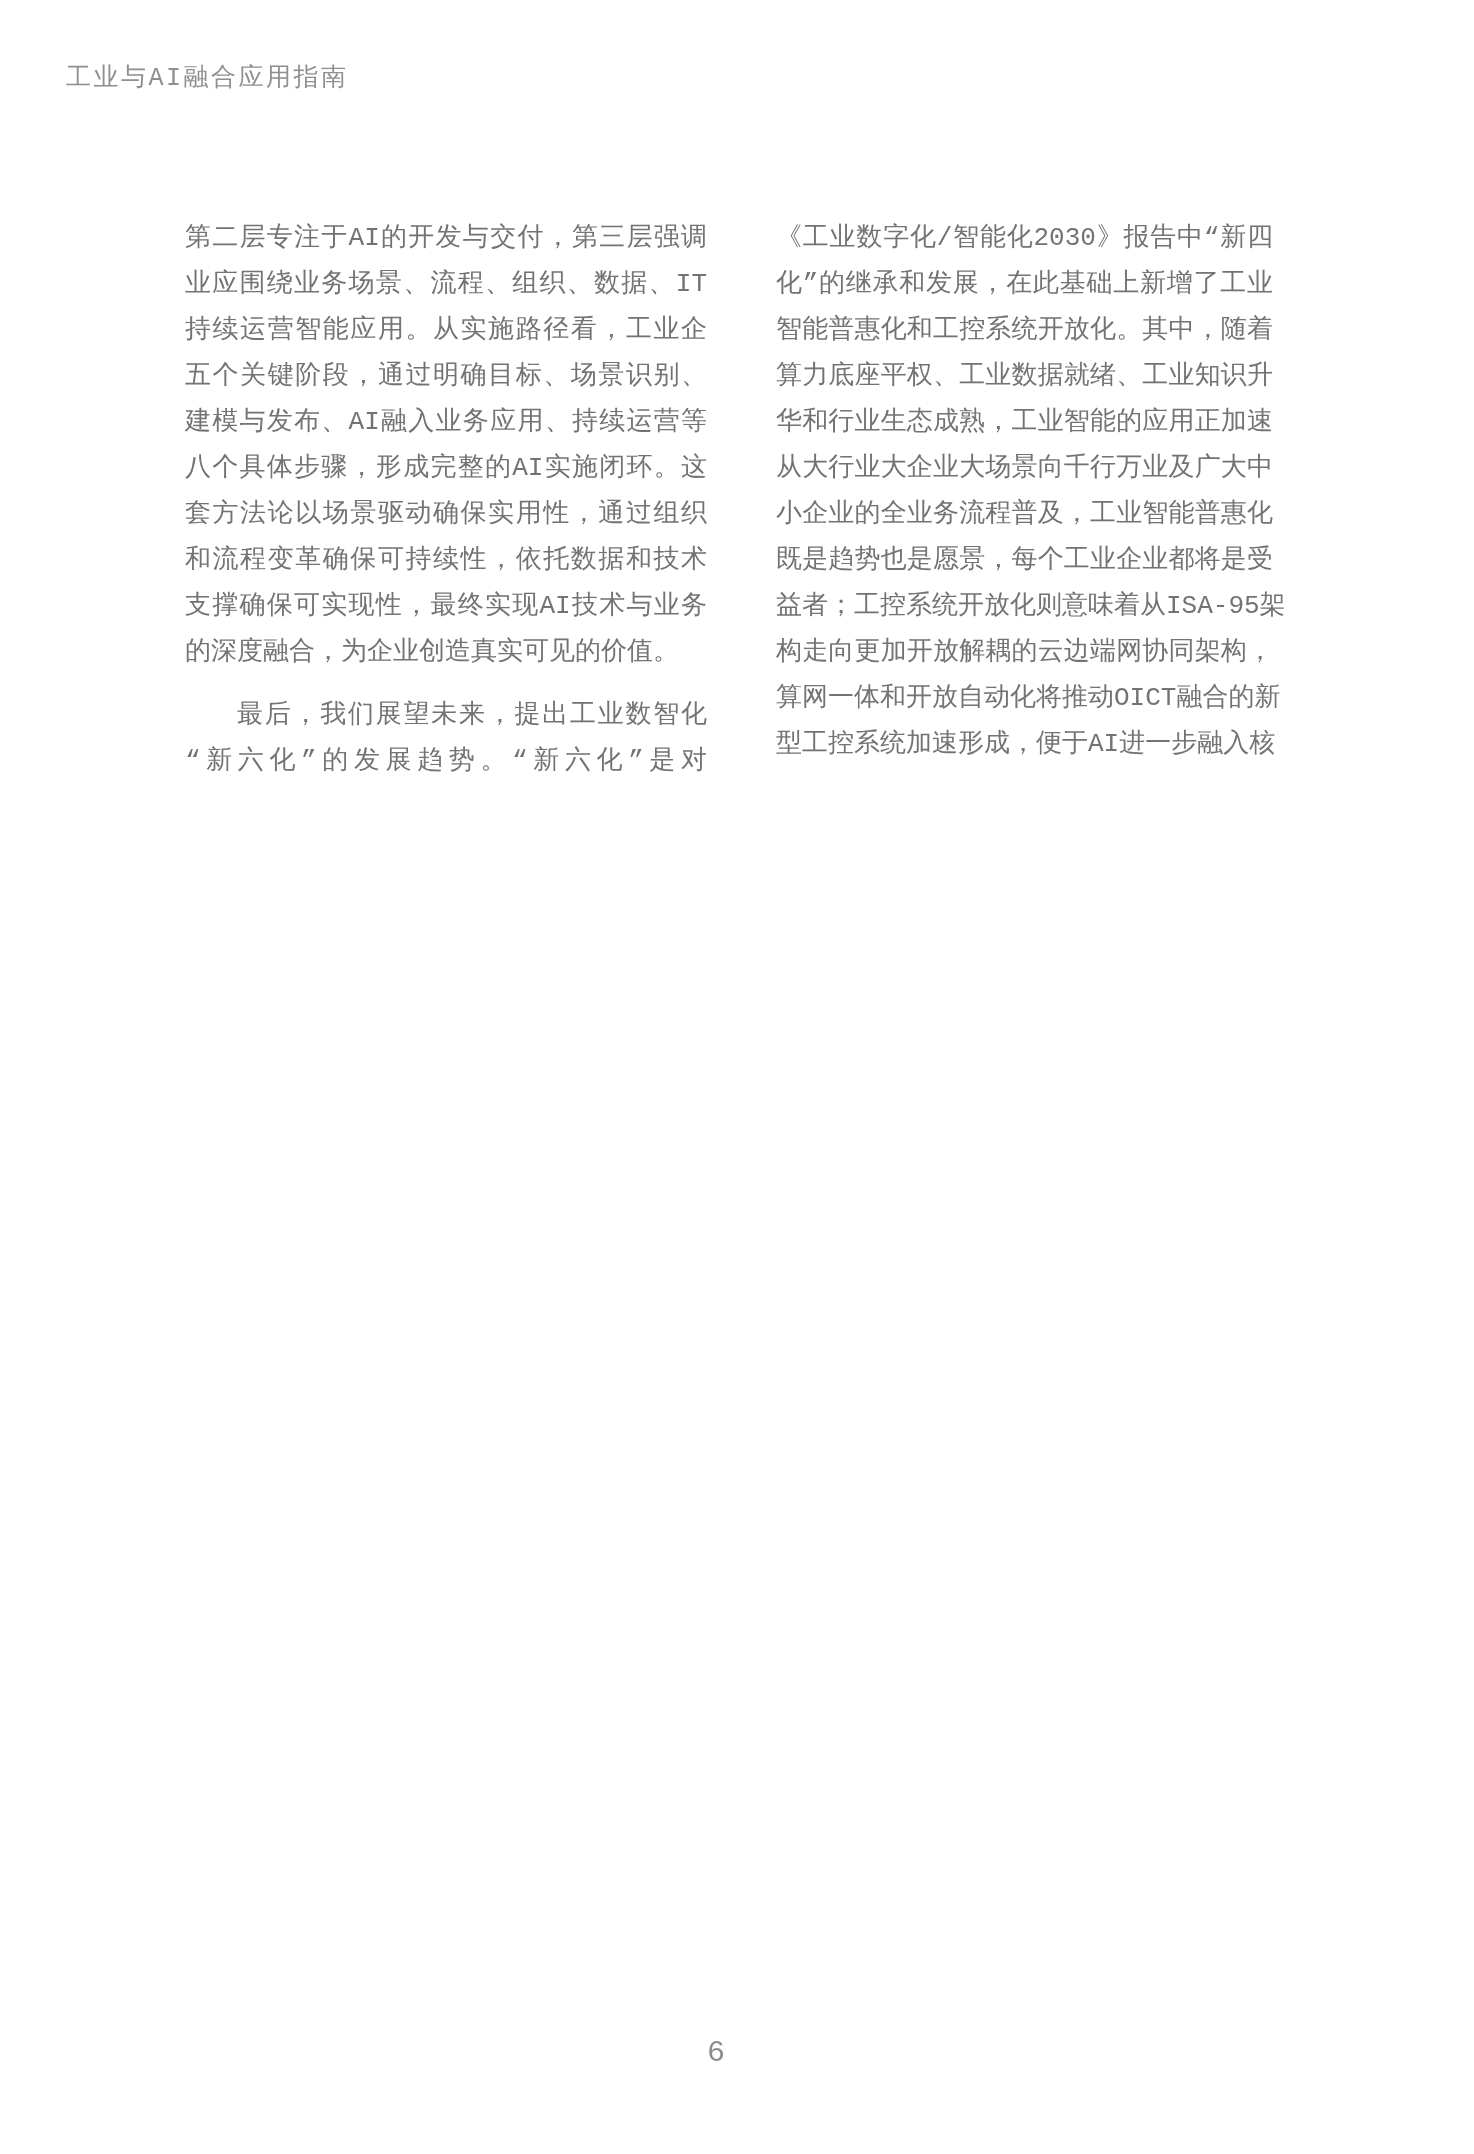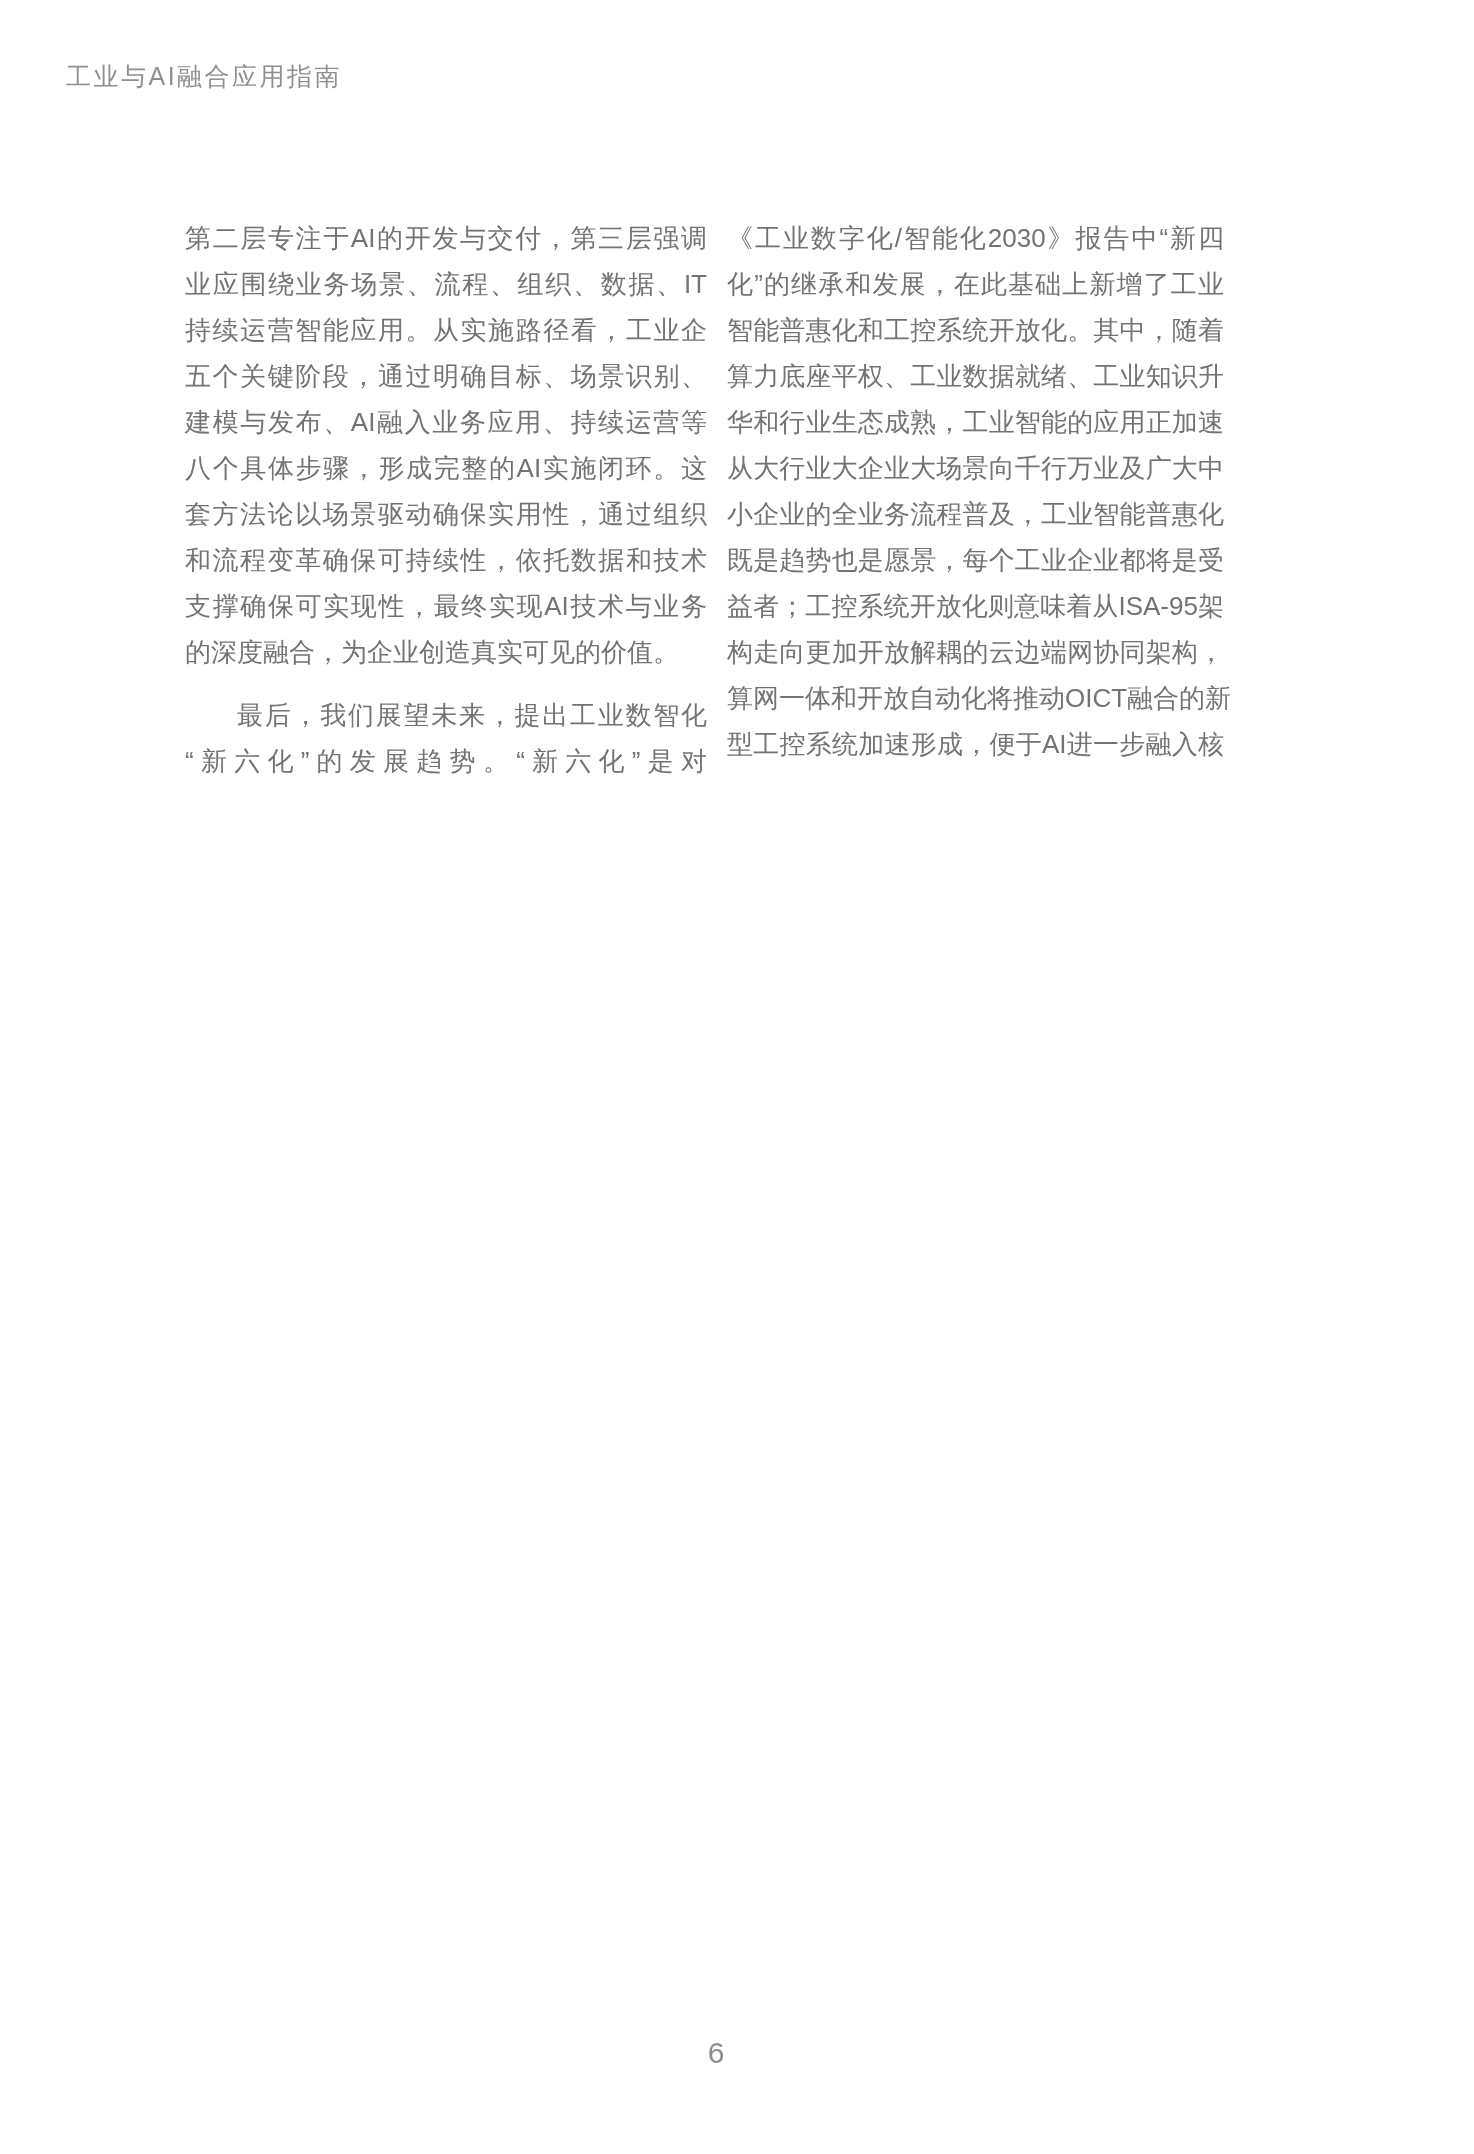--- a/index.html
+++ b/index.html
@@ -2,41 +2,41 @@
 <html><head>
 <meta charset="utf-8">
 <style>
   * { margin: 0; padding: 0; box-sizing: border-box; }
   html, body { background: #ffffff; }
   .page {
     position: relative;
     width: 1474px;
     height: 2154px;
     background: #ffffff;
-    font-family: Liberation Sans, sans-serif;
+    font-family: Liberation Mono, monospace;
     overflow: hidden;
   }
   .header {
     position: absolute;
     left: 66px;
     top: 60px;
     font-size: 25px;
     letter-spacing: 2.5px;
     color: #8f8f8f;
     white-space: nowrap;
   }
   .col {
     position: absolute;
     top: 215px;
     font-size: 26px;
     line-height: 46px;
     color: #737373;
   }
   .col-left  { left: 185px; width: 522px; }
-  .col-right { left: 727px; width: 497px; }
+  .col-right { left: 776px; width: 497px; }
   .line {
     text-align: justify;
     text-align-last: justify;
     white-space: nowrap;
   }
   .line.para-end {
     text-align-last: left;
   }
   .line.para-start {
     margin-top: 17px;

